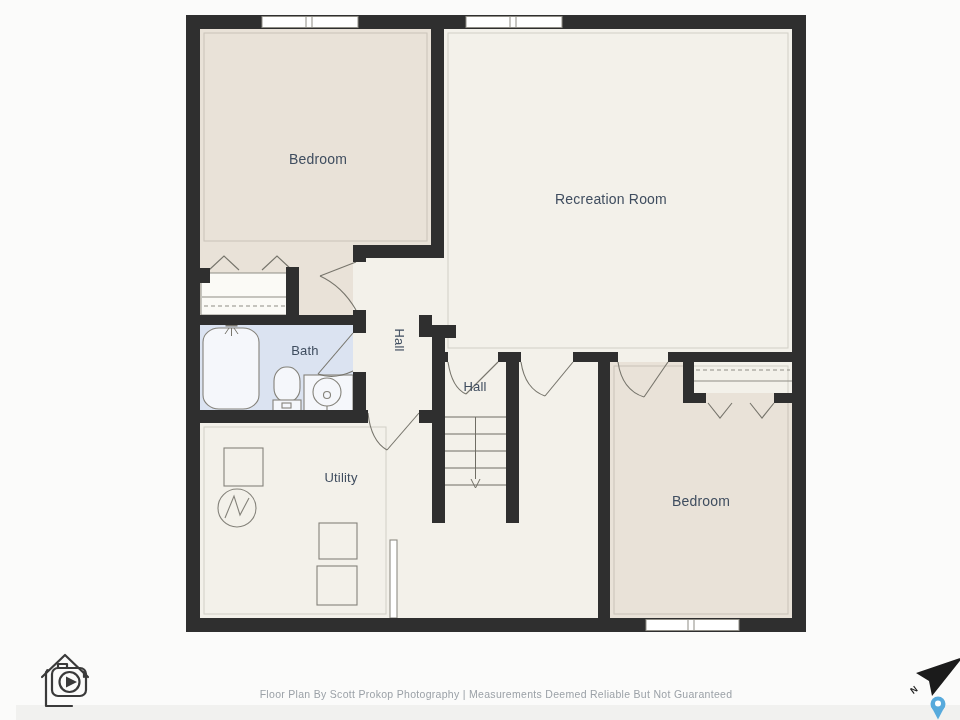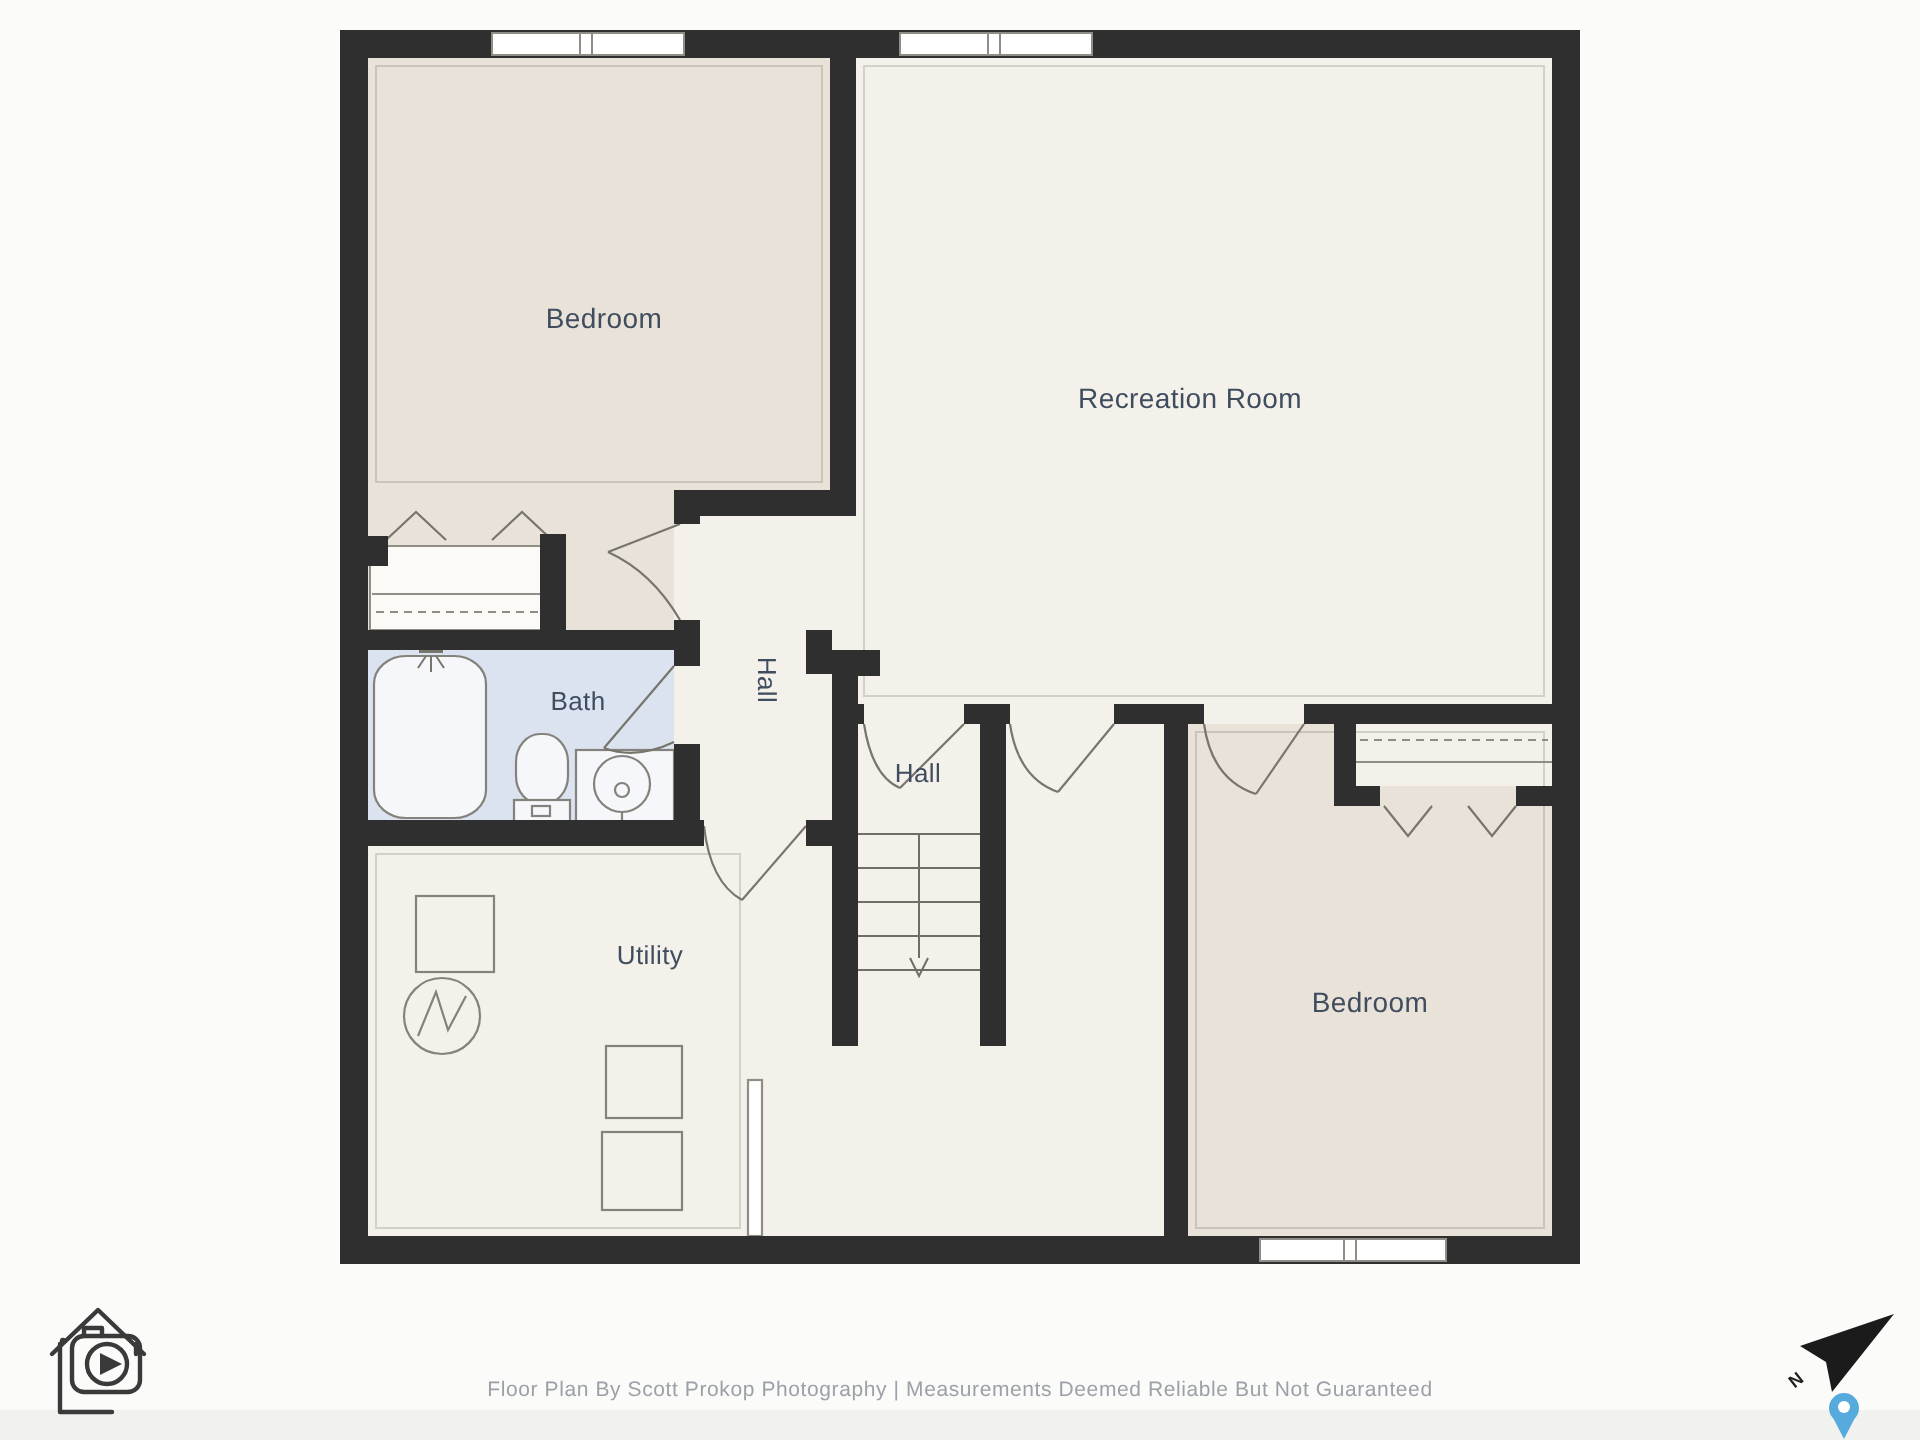--- a/index.html
+++ b/index.html
@@ -3,21 +3,21 @@
 <meta charset="utf-8">
 <style>
   html,body{margin:0;padding:0;}
   body{
     width:960px;height:720px;
     background:#fbfbfa;
     font-family:"Liberation Sans", sans-serif;
     position:relative;
     overflow:hidden;
   }
-  #stage{position:absolute;left:0;top:0;width:925px;height:720px;}
+  #stage{position:absolute;left:16px;top:0;width:925px;height:720px;}
   svg text{
     font-family:"Liberation Sans", sans-serif;
     fill:#3f4d5f;
   }
   .room-label{font-size:14px;letter-spacing:.2px;}
   .room-label-sm{font-size:13px;letter-spacing:.2px;}
   .footer-credit{font-size:10.5px;fill:#9ba1a7;letter-spacing:.3px;}
   .north-n{font-size:9px;fill:#1f1f1f;font-weight:bold;}
 </style>
 </head>

